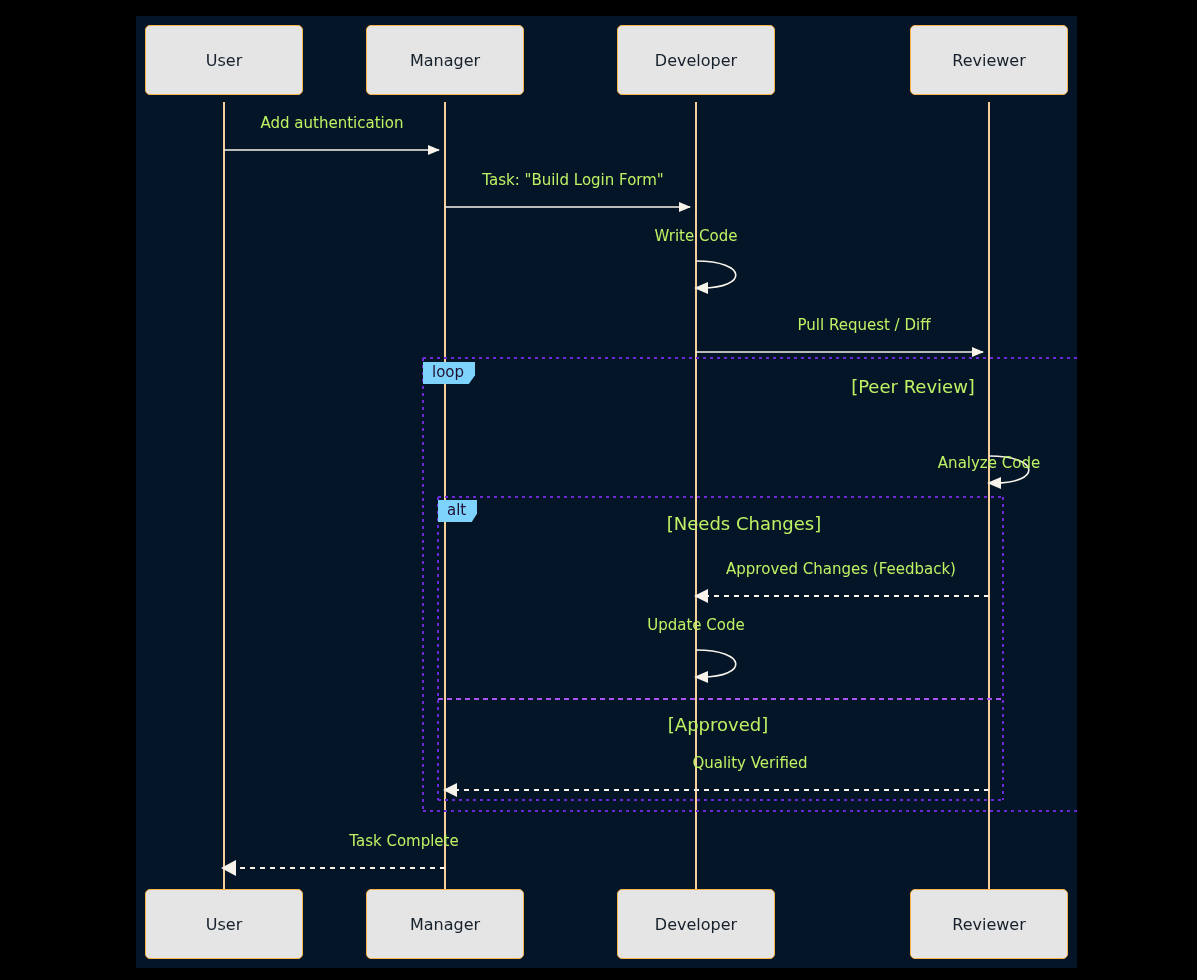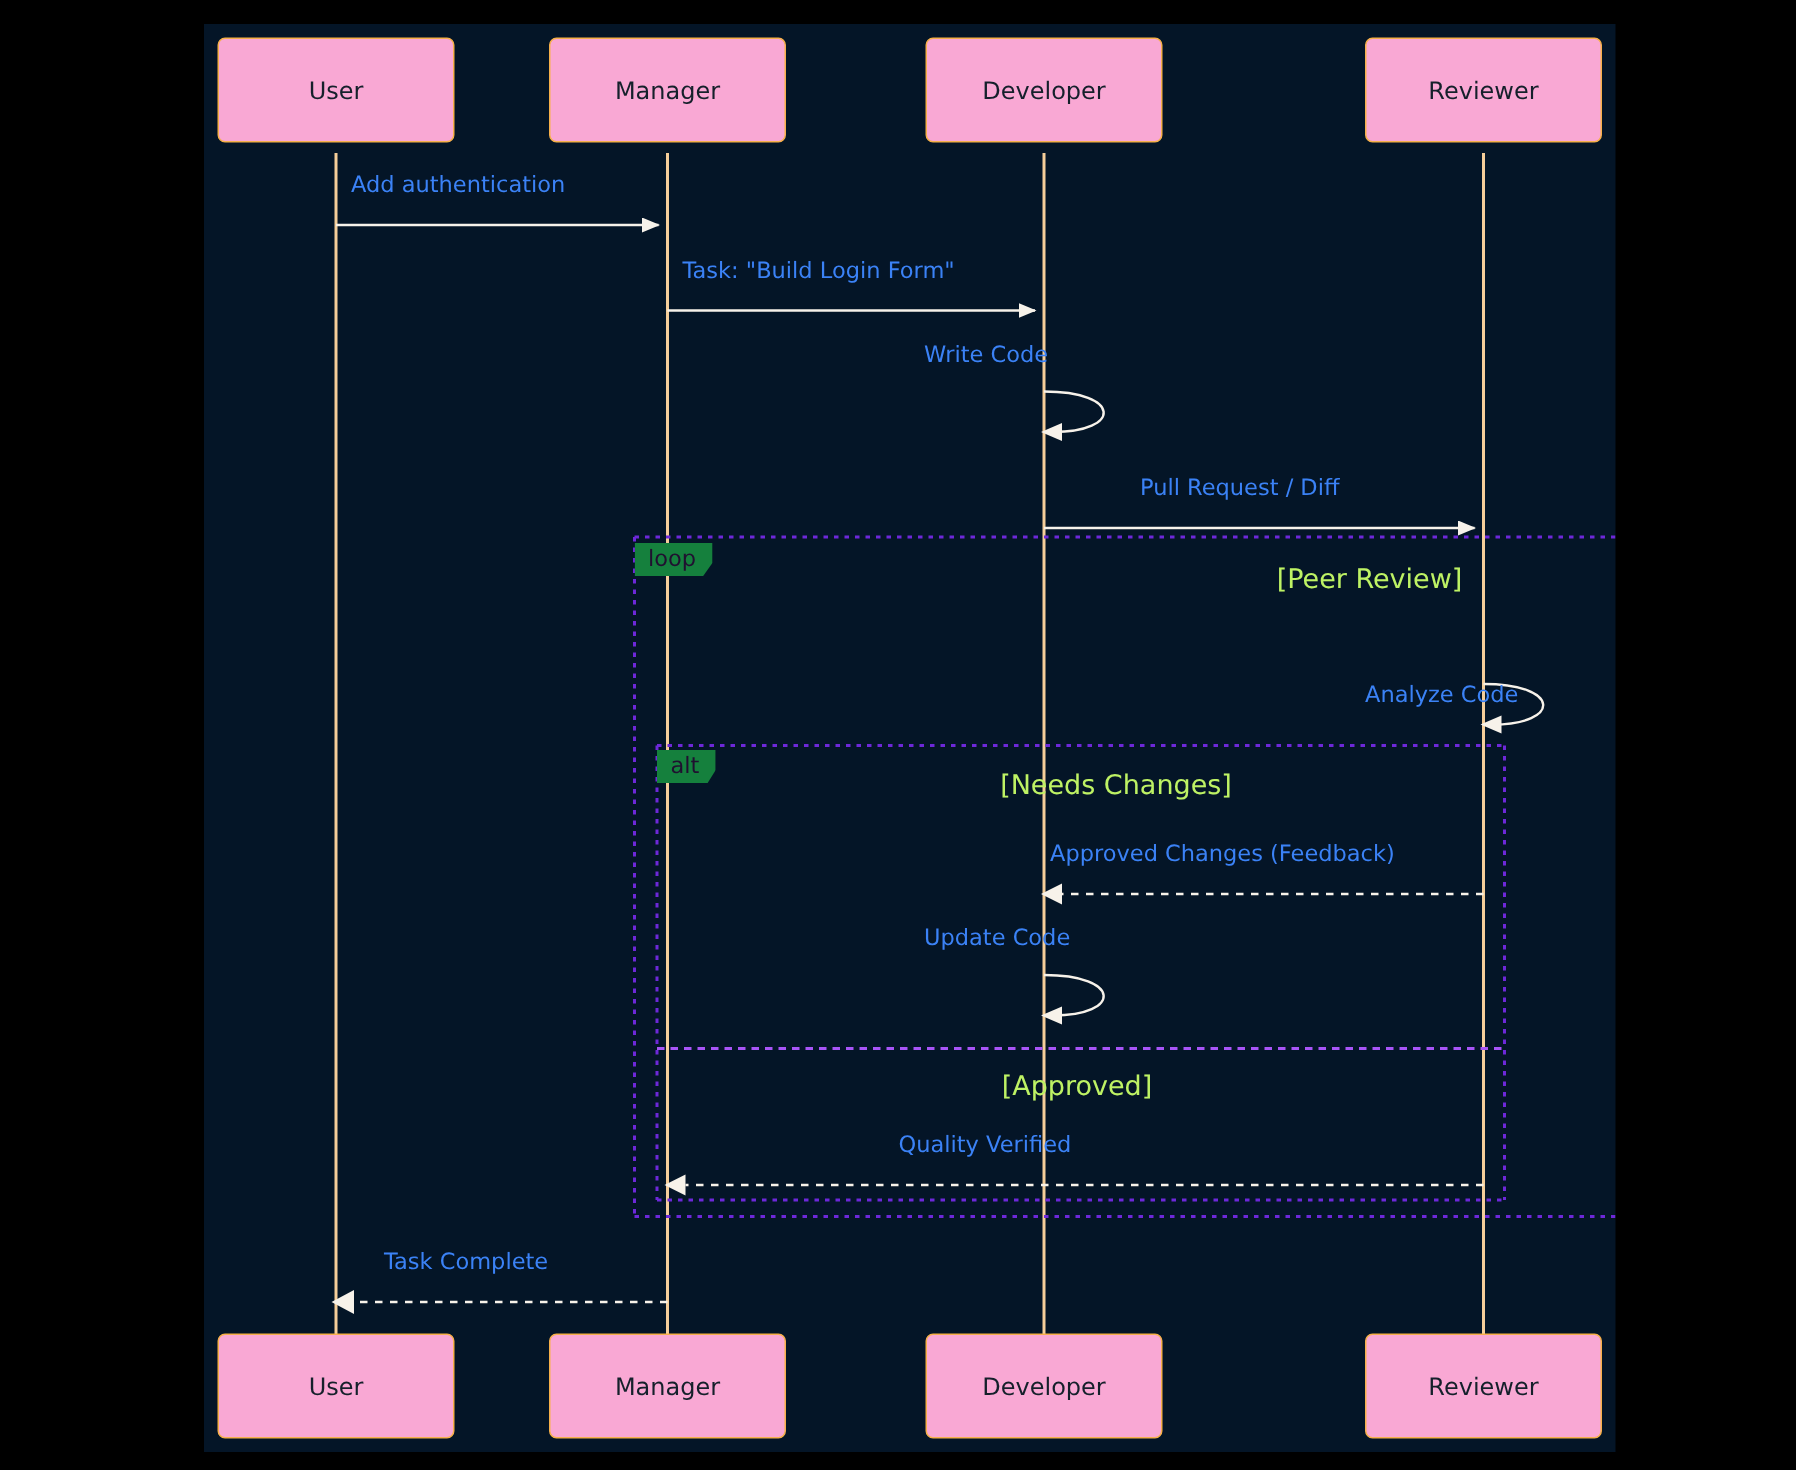--- a/index.html
+++ b/index.html
@@ -30,41 +30,42 @@
   svg.layer {
     position: absolute;
     left: 0;
     top: 0;
     width: 941px;
     height: 952px;
     overflow: visible;
   }
   .actor-box {
     position: absolute;
-    background: #f9a8d4;
+    background: #e5e5e5;
     border: 1px solid #f7b04a;
     border-radius: 5px;
     box-sizing: border-box;
     display: flex;
     align-items: center;
     justify-content: center;
     color: #15202b;
     font-size: 16px;
     font-family: "DejaVu Sans", "Liberation Sans", sans-serif;
   }
   .msg-label {
     position: absolute;
-    color: #3b82f6;
+    color: #bef264;
     font-size: 15px;
     white-space: nowrap;
+    text-align: center;
     font-family: "DejaVu Sans", "Liberation Sans", sans-serif;
   }
   .frag-label {
     position: absolute;
-    background: #15803d;
+    background: #7dd3fc;
     color: #201030;
     font-size: 15px;
     padding: 2px 11px 3px 9px;
     font-family: "DejaVu Sans", "Liberation Sans", sans-serif;
     line-height: 17px;
   }
   .frag-cond {
     position: absolute;
     color: #bef264;
     font-size: 18px;

